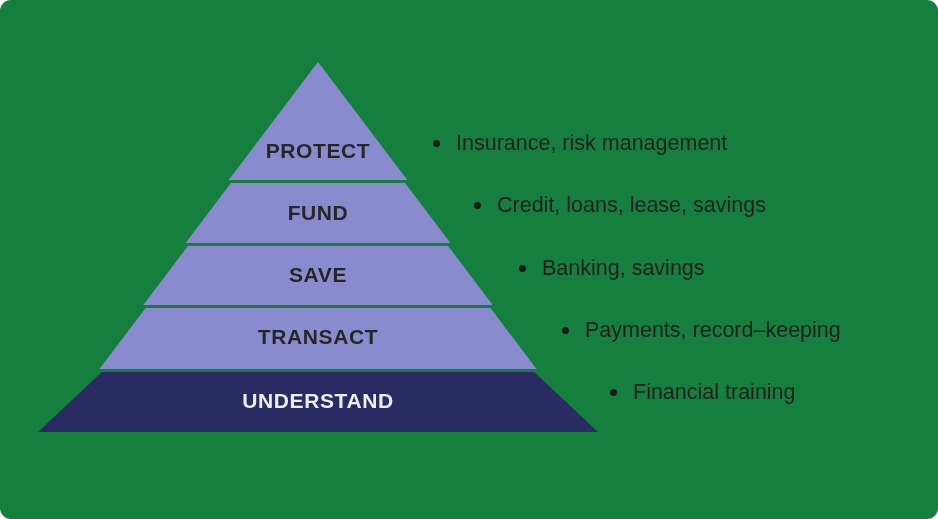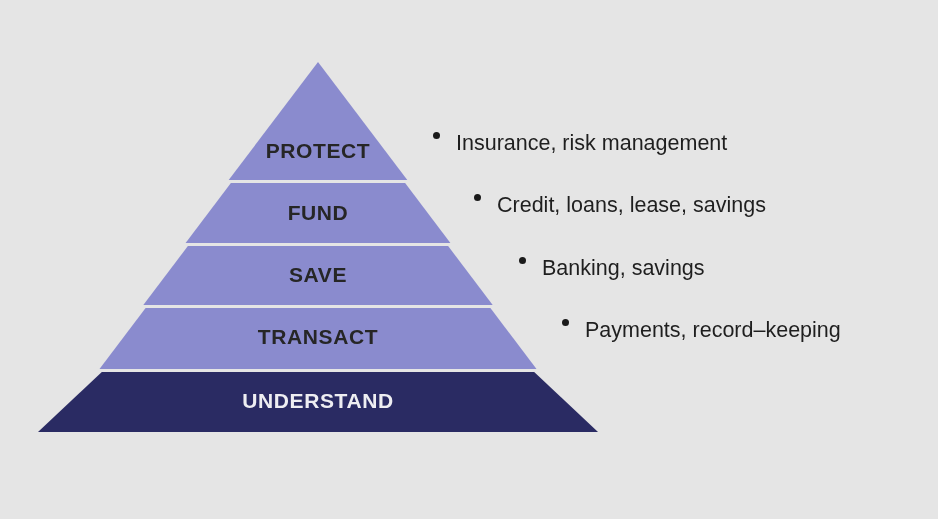--- a/index.html
+++ b/index.html
@@ -14,40 +14,42 @@
     font-family: "Liberation Sans", sans-serif;
     overflow: hidden;
     position: relative;
   }
   #slide {
     position: absolute;
     left: 0;
     top: 0;
     width: 938px;
     height: 519px;
-    background: #e5e5e5;
+    background: #15803d;
+    border-radius: 11px;
   }
   #pyramid-svg {
     position: absolute;
     left: 0;
     top: 0;
     width: 938px;
     height: 519px;
   }
   .tier-label {
     font-family: "Liberation Sans", sans-serif;
     font-weight: bold;
     font-size: 21px;
     letter-spacing: 0.6px;
     text-anchor: middle;
     dominant-baseline: middle;
   }
   .bullet-row {
     position: absolute;
     display: flex;
+    align-items: center;
     white-space: nowrap;
   }
   .bullet-dot {
     width: 7px;
     height: 7px;
     border-radius: 50%;
     background: #1a1a1a;
     flex: 0 0 auto;
     display: inline-block;
   }
@@ -94,14 +96,18 @@
   <div class="bullet-row" style="left:562px; top:319px;">
     <span class="bullet-dot"></span>
     <span class="bullet-text">Payments, record–keeping</span>
   </div>
 
   <div class="bullet-row" style="left:519px; top:257px;">
     <span class="bullet-dot"></span>
     <span class="bullet-text">Banking, savings</span>
   </div>
 
+  <div class="bullet-row" style="left:610px; top:381px;">
+    <span class="bullet-dot"></span>
+    <span class="bullet-text">Financial training</span>
+  </div>
 
 </div>
 
 </body></html>

